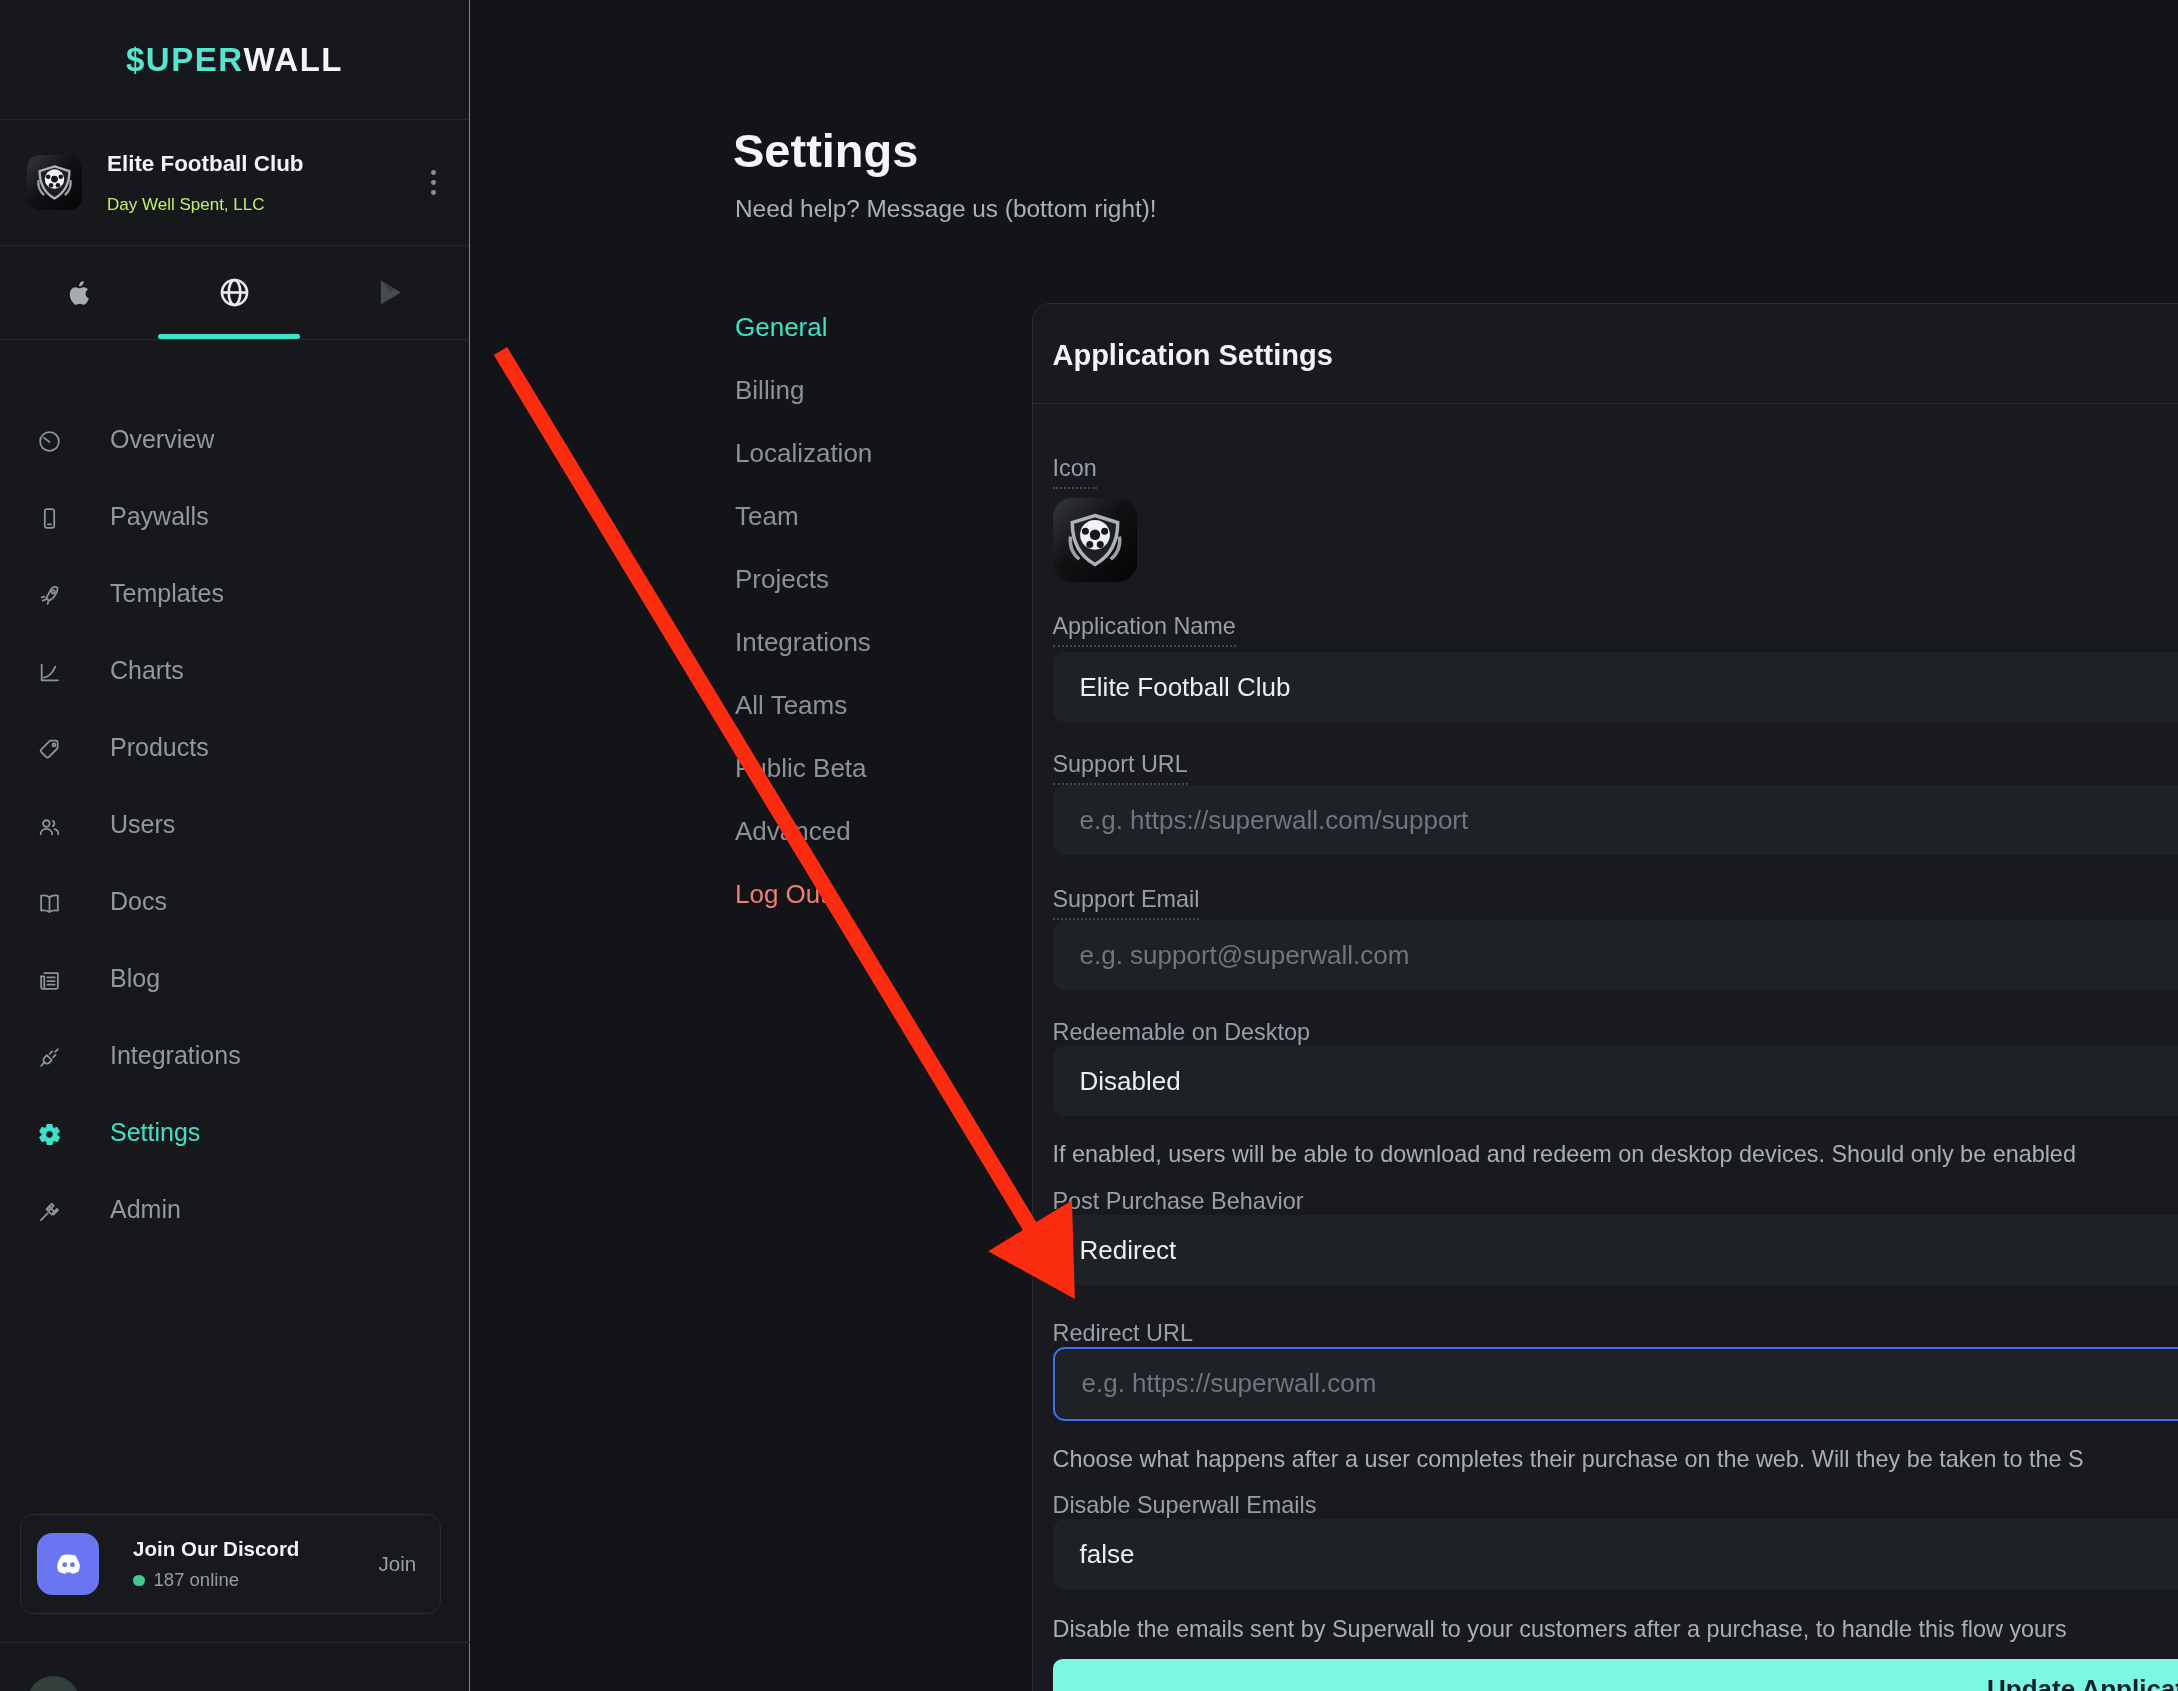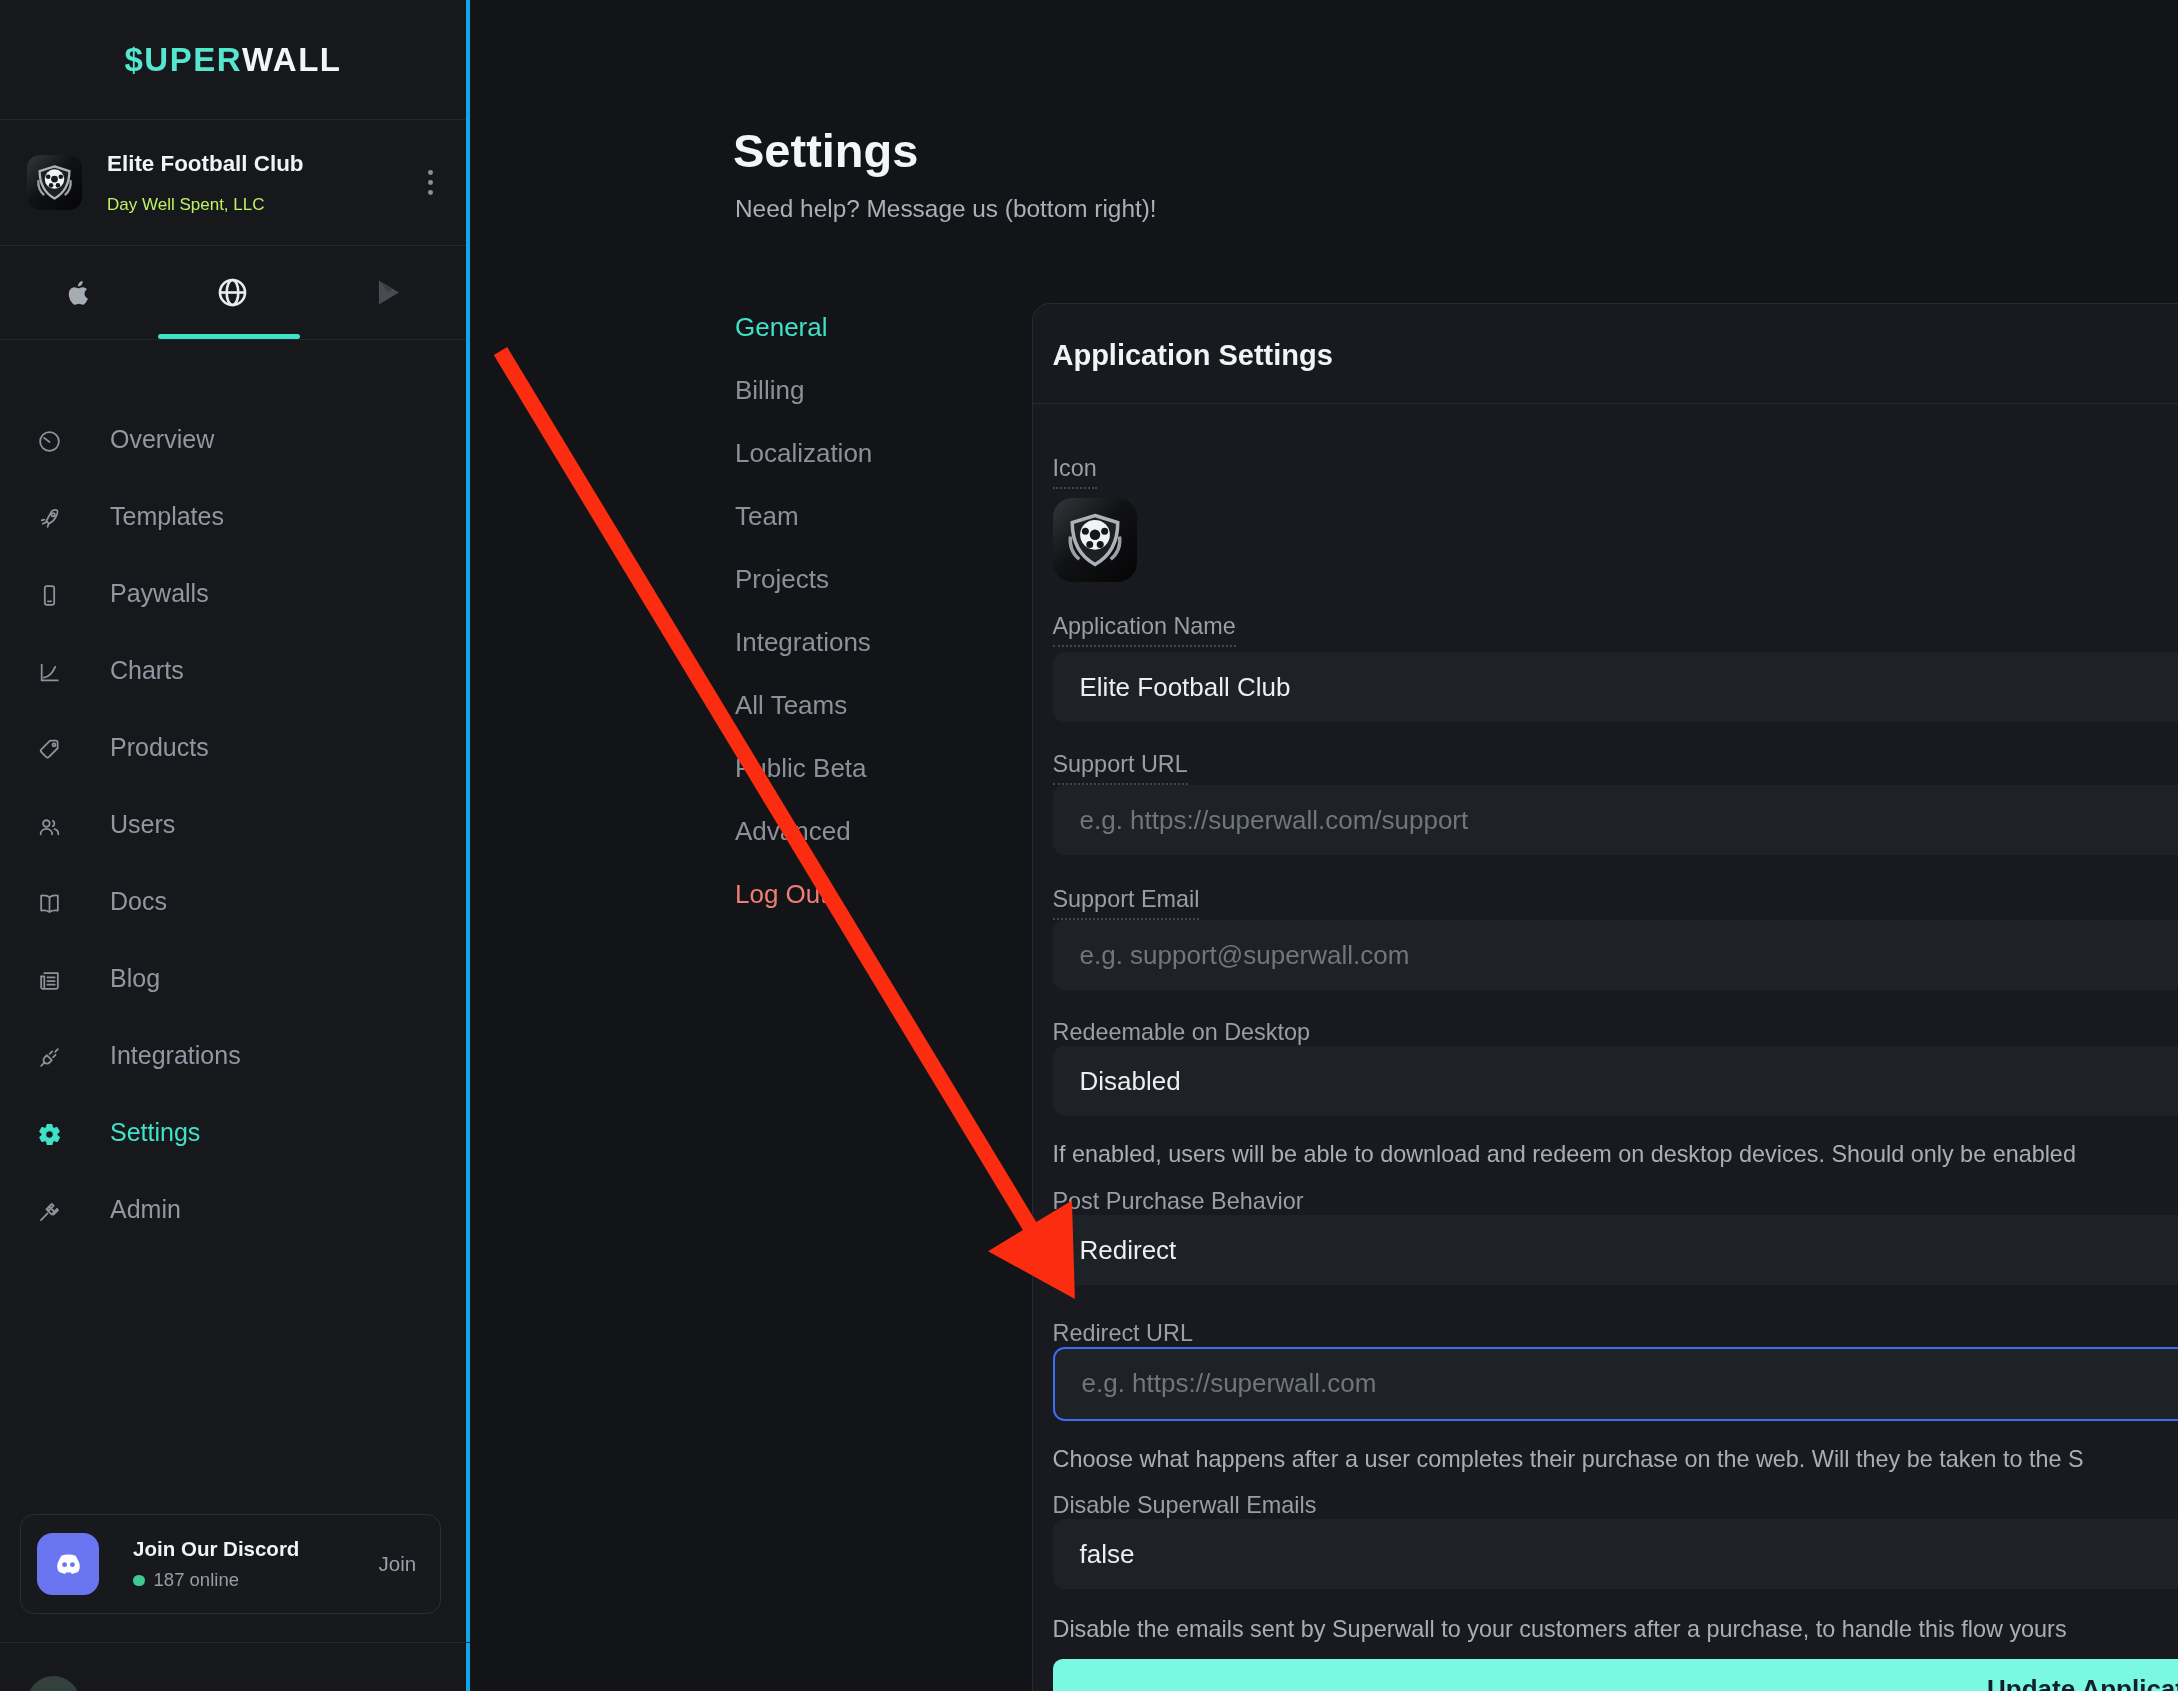--- a/index.html
+++ b/index.html
@@ -7,21 +7,21 @@
   body {
     background:#131418;
     font-family:"Liberation Sans", sans-serif;
     color:#e9ebee;
     position:relative;
   }
 
   
   .sidebar {
     position:absolute; left:0; top:0; width:470px; height:1691px;
-    background:#16181c; border-right:4px solid #0ea5e9;
+    background:#16181c; border-right:1px solid #0ea5e9;
   }
   .logo-row {
     height:120px; display:flex; align-items:center; justify-content:center;
     border-bottom:1px solid #24272d;
     font-size:33px; font-weight:800; letter-spacing:1.5px;
   }
   .logo-accent { color:#55e6d0; }
   .logo-rest { color:#f4f5f7; }
 
   .app-row {
@@ -209,36 +209,36 @@
       <span class="nicon">
         <svg width="25" height="25" viewBox="0 0 24 24" fill="none" stroke-width="1.7" stroke-linecap="round">
             <circle cx="12" cy="12" r="9"></circle>
             <path d="M12 12.5 L6.8 8.5"></path>
           </svg>
       </span>
       <span>Overview</span>
     </div>
     <div class="nav-item">
       <span class="nicon">
+        <svg width="25" height="25" viewBox="0 0 24 24" fill="none" stroke-width="1.7" stroke-linecap="round">
+            <rect x="7.5" y="3" width="9" height="18" rx="2"></rect>
+            <line x1="10.5" y1="17.6" x2="13.5" y2="17.6"></line>
+          </svg>
+      </span>
+      <span>Paywalls</span>
+    </div>
+    <div class="nav-item">
+      <span class="nicon">
         <svg width="25" height="25" viewBox="0 0 24 24" fill="none" stroke-width="1.7" stroke-linecap="round" stroke-linejoin="round">
             <path d="M14.2 4.8c2.3-1 4.3-1.2 5-.5.7.7.5 2.7-.5 5-1.3 3-4 6.3-7.2 7.7l-2.5-2.5c1.4-3.2 4.7-8.4 5.2-9.7z"></path>
             <circle cx="15.6" cy="8.4" r="1.6"></circle>
             <path d="M9 15.5 L5.5 17 M7 13 l-2.5.8 M11 17.5 l-.8 2.5"></path>
           </svg>
       </span>
       <span>Templates</span>
-    </div>
-    <div class="nav-item">
-      <span class="nicon">
-        <svg width="25" height="25" viewBox="0 0 24 24" fill="none" stroke-width="1.7" stroke-linecap="round">
-            <rect x="7.5" y="3" width="9" height="18" rx="2"></rect>
-            <line x1="10.5" y1="17.6" x2="13.5" y2="17.6"></line>
-          </svg>
-      </span>
-      <span>Paywalls</span>
     </div>
     <div class="nav-item">
       <span class="nicon">
         <svg width="25" height="25" viewBox="0 0 24 24" fill="none" stroke-width="1.7" stroke-linecap="round">
             <path d="M4.5 4.5 V19.5 H20"></path>
             <path d="M6.5 17 c4.5-.8 8.5-5 11-10.5"></path>
           </svg>
       </span>
       <span>Charts</span>
     </div>

